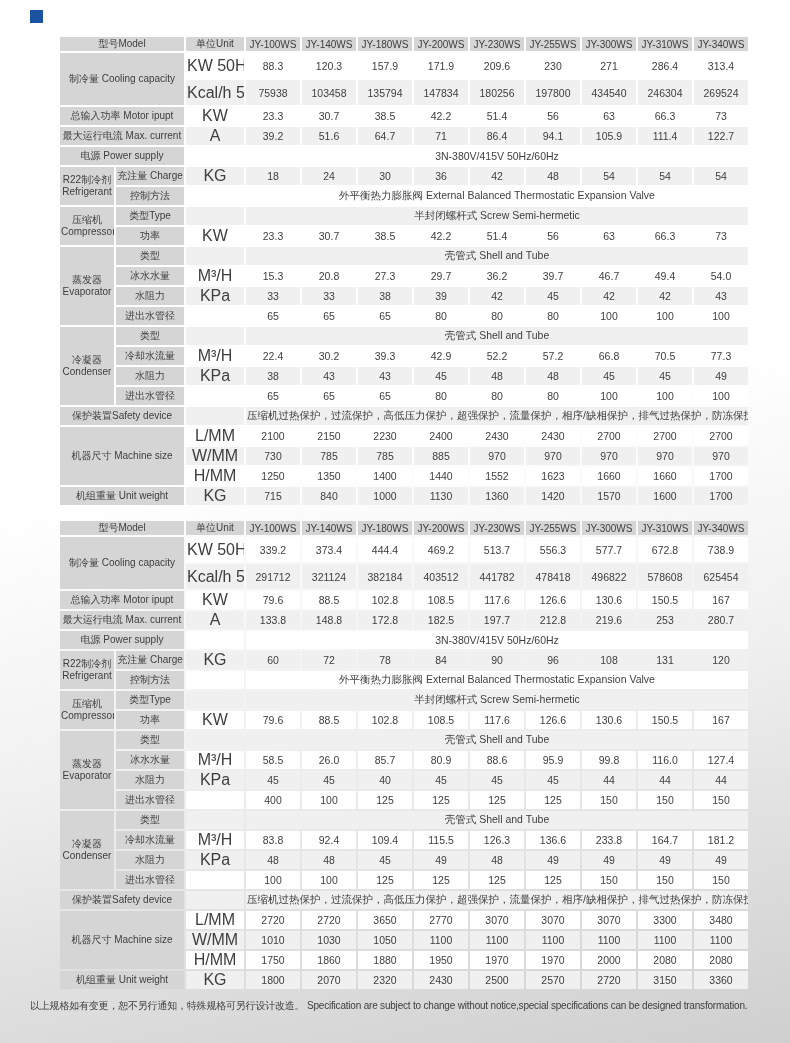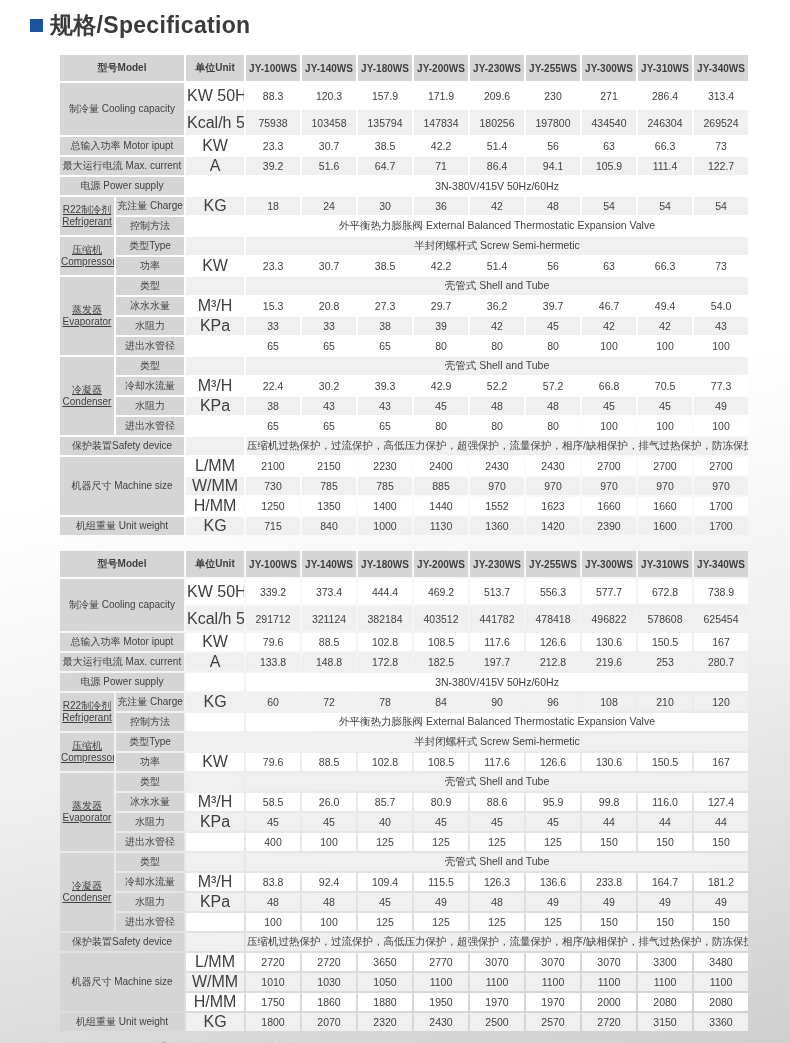--- a/index.html
+++ b/index.html
@@ -13,39 +13,38 @@
     font-size:23px;font-weight:600;color:#3a3a3a;letter-spacing:0.3px;
     display:flex;align-items:center;
   }
   .bullet{display:inline-block;width:13px;height:13px;background:#1b52a2;margin-right:7px;flex:0 0 auto;}
   table.spec{
     border-collapse:separate;border-spacing:2px;table-layout:fixed;
     width:692px;margin-left:58px;
   }
   table.spec + table.spec{margin-top:12px;}
   th,td{padding:0 1px;text-align:center;vertical-align:middle;color:#3e3e3e;overflow:hidden;}
-  thead th{height:26px;font-weight:bold;font-size:10.5px;}
+  thead th{height:14px;font-weight:normal;font-size:10.5px;}
   tbody tr{height:18px;}
   tbody tr.tall{height:25px;}
   .lbl{background:#d5d5d5;font-size:10px;white-space:nowrap;}
-  .lbl.cat{white-space:normal;line-height:1.25;text-decoration:underline;}
+  .lbl.cat{white-space:normal;line-height:1.25;}
   .unit{font-size:16px;background:#ffffff;white-space:nowrap;}
   .val{font-size:10.5px;background:#ffffff;white-space:nowrap;}
   tr.stripe .unit,tr.stripe .val{background:#f0f0f0;}
   .footnote{
     margin:8px 0 0 30px;font-size:10px;color:#3e3e3e;
     white-space:nowrap;letter-spacing:-0.2px;
   }
 </style>
 </head>
 <body>
 
 <div class="title-row">
   <span class="bullet"></span>
-  <span>规格/Specification</span>
 </div>
 
 <table class="spec" id="spec-table-0">
     <colgroup>
       <col style="width: 54px;">
       <col style="width: 68px;">
       <col style="width: 58px;">
       <col style="width: 54px;">
       <col style="width: 54px;">
       <col style="width: 54px;">
@@ -300,21 +299,21 @@
       </tr>
       <tr class="stripe">
         <td class="lbl" colspan="2" rowspan="1">机组重量 Unit weight</td>
         <td class="unit">KG</td>
         <td class="val">715</td>
         <td class="val">840</td>
         <td class="val">1000</td>
         <td class="val">1130</td>
         <td class="val">1360</td>
         <td class="val">1420</td>
-        <td class="val">2390</td>
+        <td class="val">1570</td>
         <td class="val">1600</td>
         <td class="val">1700</td>
       </tr>
     </tbody>
   </table>
 <table class="spec" id="spec-table-1">
     <colgroup>
       <col style="width: 54px;">
       <col style="width: 68px;">
       <col style="width: 58px;">
@@ -404,21 +403,21 @@
         <td class="lbl cat" rowspan="2">R22制冷剂 Refrigerant</td>
         <td class="lbl" colspan="1" rowspan="1">充注量 Charge</td>
         <td class="unit">KG</td>
         <td class="val">60</td>
         <td class="val">72</td>
         <td class="val">78</td>
         <td class="val">84</td>
         <td class="val">90</td>
         <td class="val">96</td>
         <td class="val">108</td>
-        <td class="val">210</td>
+        <td class="val">131</td>
         <td class="val">120</td>
       </tr>
       <tr>
         <td class="lbl" colspan="1" rowspan="1">控制方法</td>
         <td class="unit"></td>
         <td class="val merged" colspan="9">外平衡热力膨胀阀 External Balanced Thermostatic Expansion Valve</td>
       </tr>
       <tr class="stripe">
         <td class="lbl cat" rowspan="2">压缩机 Compressor</td>
         <td class="lbl" colspan="1" rowspan="1">类型Type</td>

